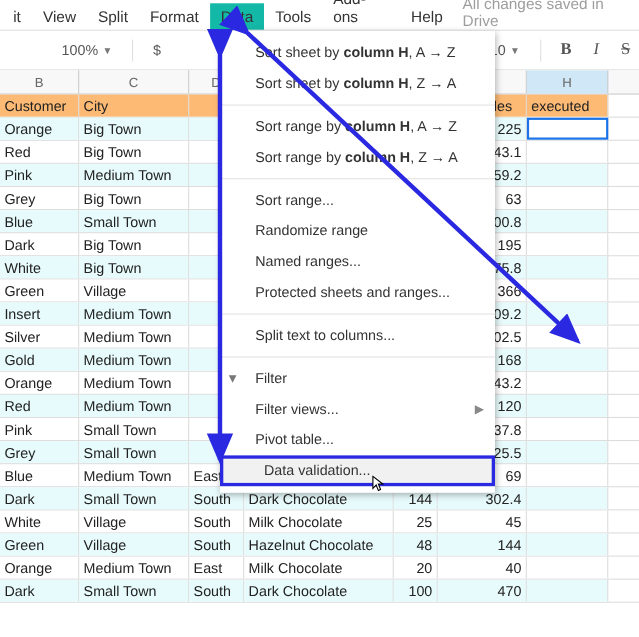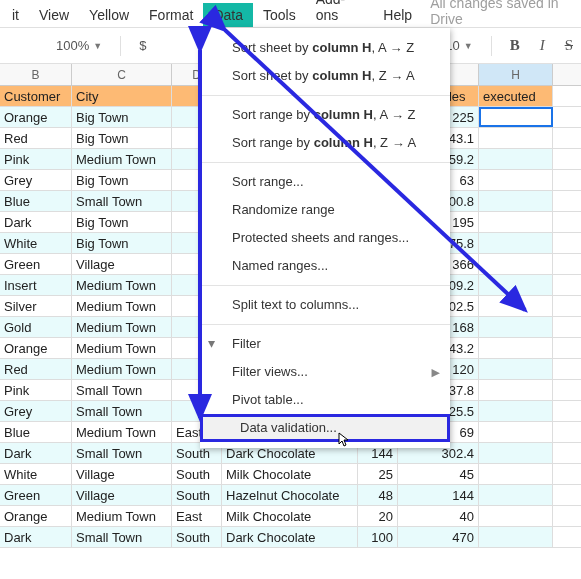--- a/index.html
+++ b/index.html
@@ -36,21 +36,21 @@
   .cursor-ptr { position: absolute; width: 16px; height: 16px; z-index: 50; }
   svg.annotation { position: absolute; top: 0; left: 0; width: 581px; height: 579px; pointer-events: none; z-index: 30; }
   b { font-weight: bold; }
 </style>
 </head>
 <body>
 
 <div class="menubar">
   <div class="mitem">it</div>
   <div class="mitem">View</div>
-  <div class="mitem">Yellow</div>
+  <div class="mitem">Split</div>
   <div class="mitem">Format</div>
   <div class="mitem open">Data</div>
   <div class="mitem">Tools</div>
   <div class="mitem">Add-ons</div>
   <div class="mitem">Help</div>
   <div class="save-status">All changes saved in Drive</div>
 </div>
 
 <div class="toolbar">
   <div class="tbtn">
@@ -284,22 +284,22 @@
 
 <div class="dropdown">
   <div class="dd-item"><span>Sort sheet by </span><b>column H</b><span>, A → Z</span></div>
   <div class="dd-item"><span>Sort sheet by </span><b>column H</b><span>, Z → A</span></div>
   <div class="dd-sep"></div>
   <div class="dd-item"><span>Sort range by </span><b>column H</b><span>, A → Z</span></div>
   <div class="dd-item"><span>Sort range by </span><b>column H</b><span>, Z → A</span></div>
   <div class="dd-sep"></div>
   <div class="dd-item">Sort range...</div>
   <div class="dd-item">Randomize range</div>
+  <div class="dd-item">Named ranges...</div>
   <div class="dd-item">Protected sheets and ranges...</div>
-  <div class="dd-item">Named ranges...</div>
   <div class="dd-sep"></div>
   <div class="dd-item">Split text to columns...</div>
   <div class="dd-sep"></div>
   <div class="dd-item"><span class="dd-icon">▾</span><span>Filter</span></div>
   <div class="dd-item"><span>Filter views...</span><span class="dd-sub">▶</span></div>
   <div class="dd-item">Pivot table...</div>
   <div class="dd-item hov hl">Data validation...</div>
 </div>
 
 <svg class="annotation">

